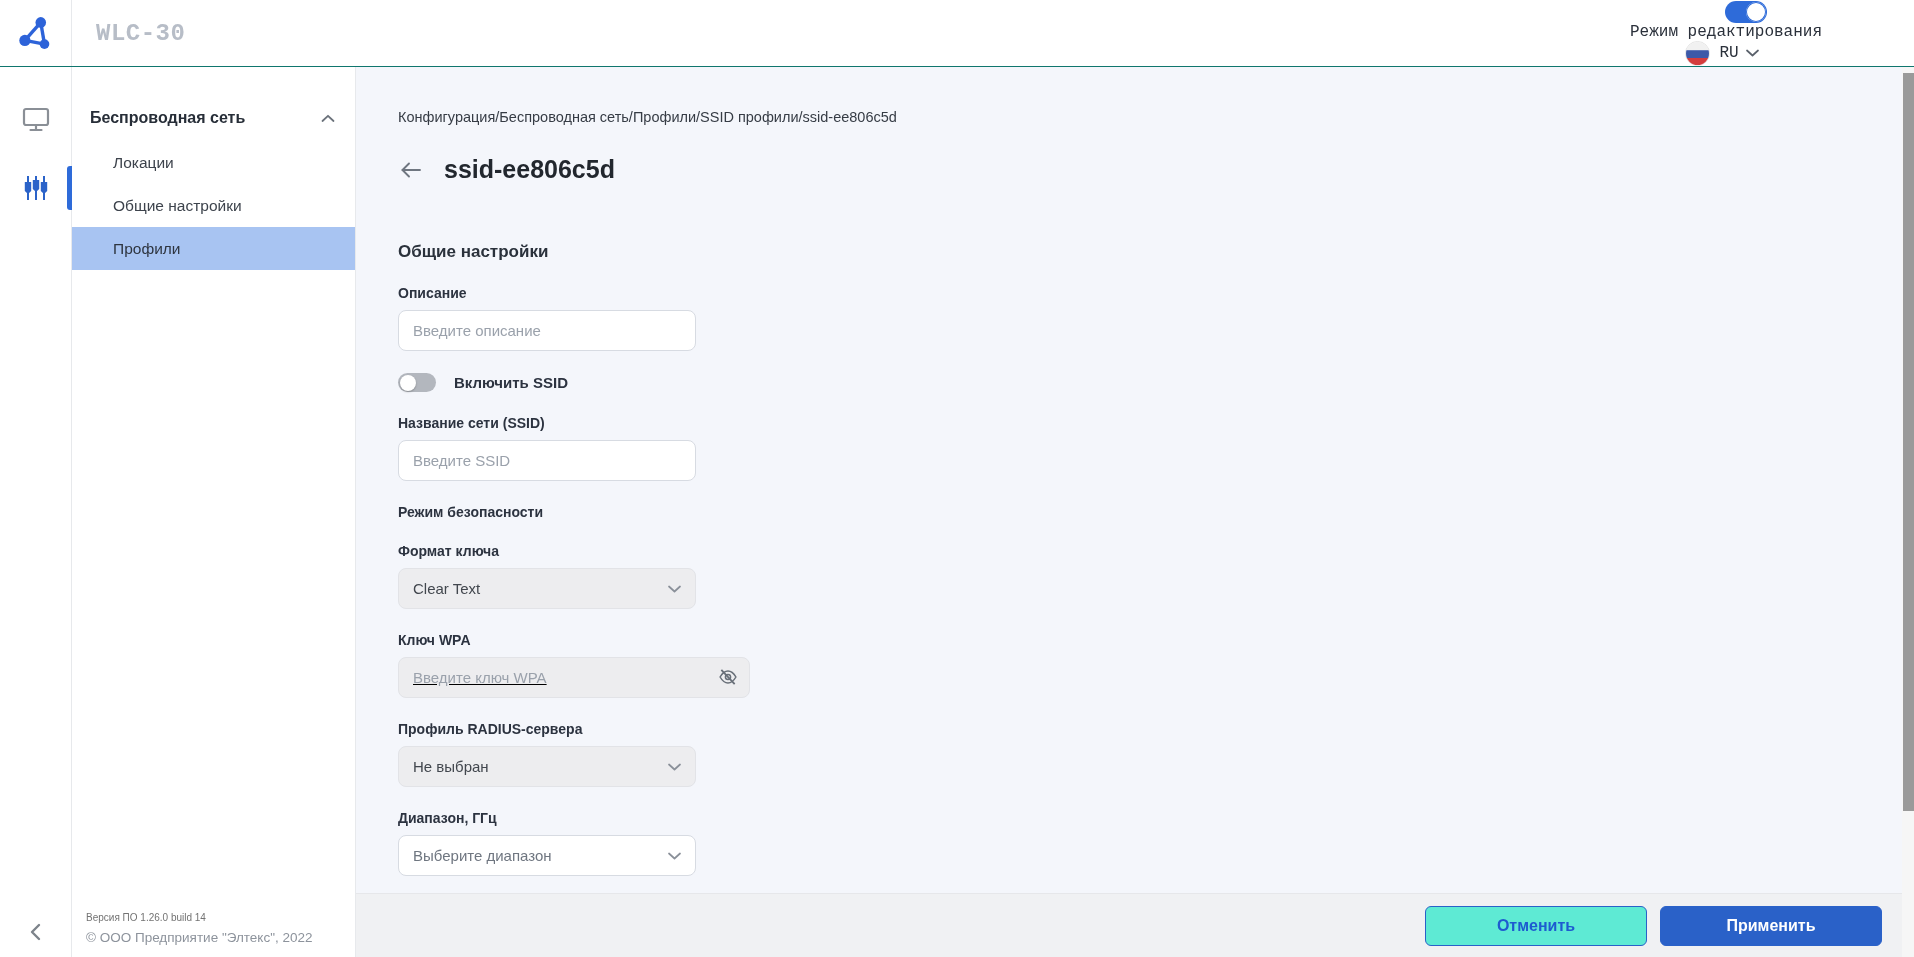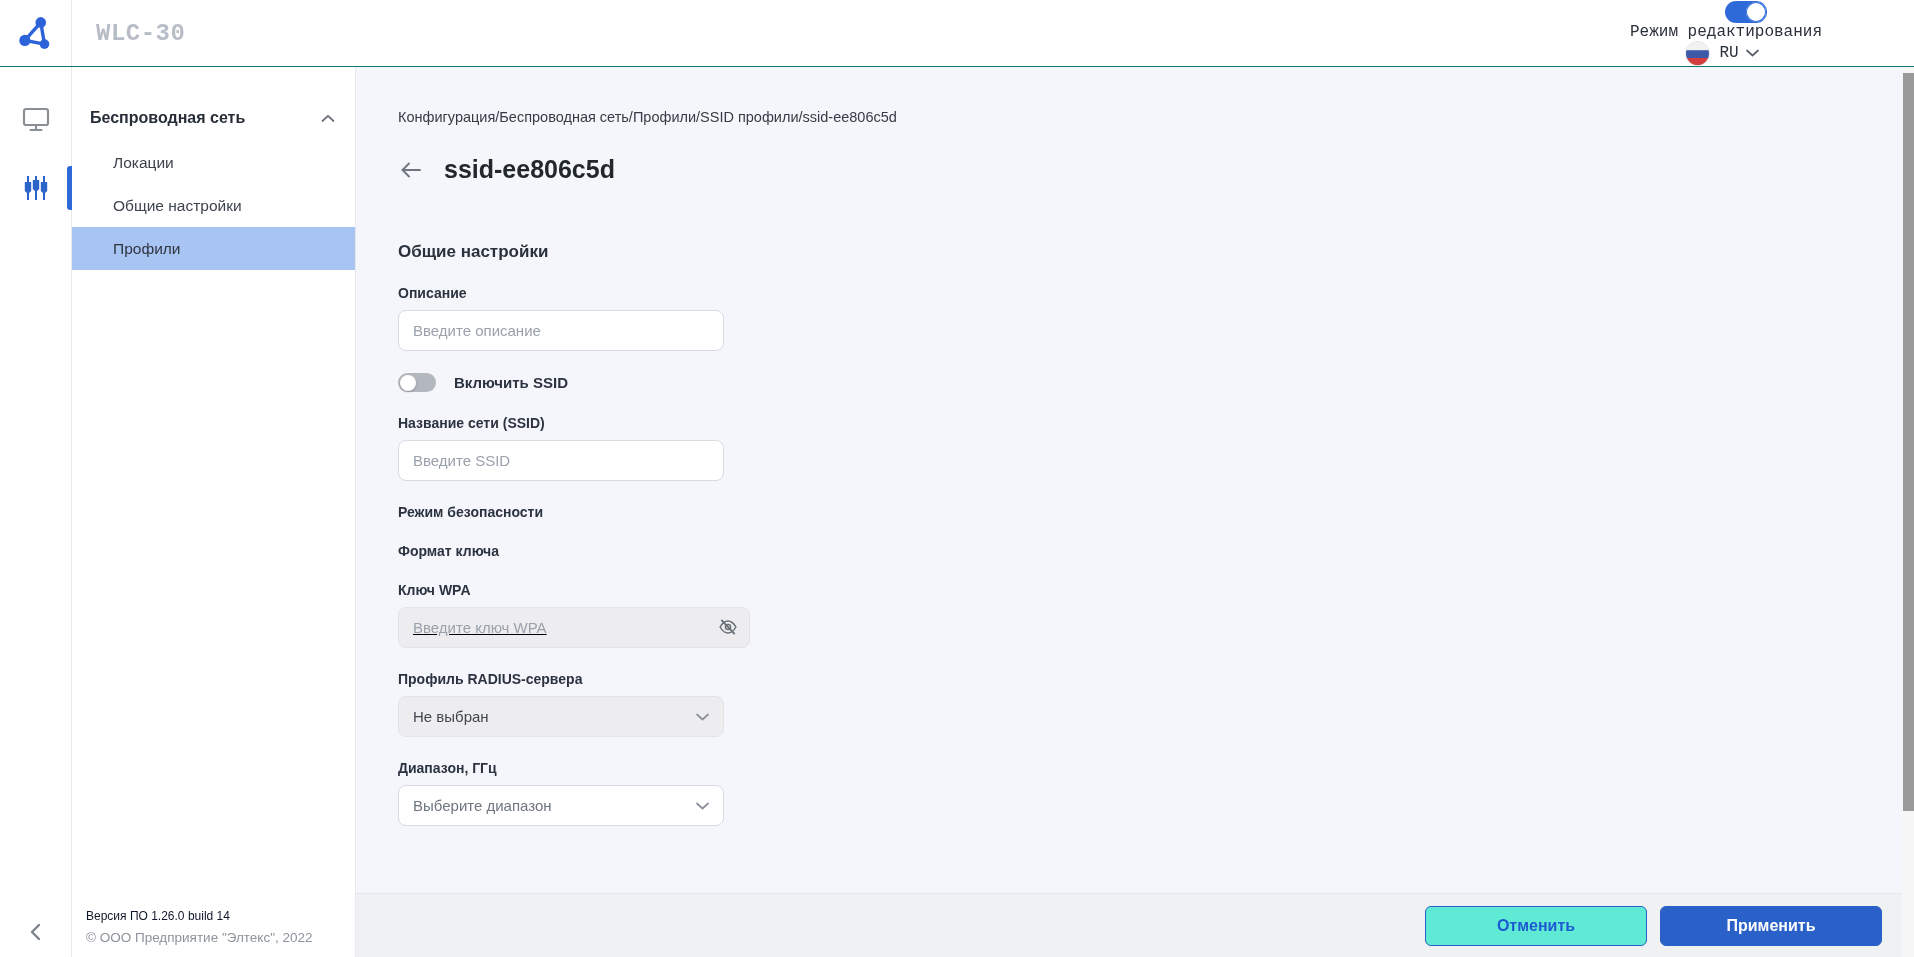--- a/index.html
+++ b/index.html
@@ -40,36 +40,36 @@
 
   .sidenav { width:284px; flex:0 0 284px; background:#fff; border-right:1px solid #e7e9ec;
     position:relative; }
   .nav-header { margin:42px 20px 14px 18px; display:flex; align-items:center;
     justify-content:space-between; cursor:pointer; }
   .nav-header-label { font-size:16px; font-weight:700; color:#272e38; }
   .nav-item { height:43px; display:flex; align-items:center; padding-left:41px;
     font-size:15.5px; color:#3d434c; cursor:pointer; }
   .nav-item.selected { background:#a8c4f2; color:#2e3540; }
   .nav-footer { position:absolute; left:14px; bottom:12px; }
-  .version-link { font-size:12px; color:#0f172a; text-decoration:none; display:block; cursor:pointer; }
+  .version-link { font-size:10px; color:#737373; text-decoration:none; display:block; cursor:pointer; }
   .copyright { font-size:13.5px; color:#8d939c; margin-top:7px; }
 
   
   .main { flex:1; position:relative; background:#f4f6fb; overflow:hidden;
     padding:42px 0 16px 42px; }
   .breadcrumb { font-size:14.5px; color:#363c45; cursor:pointer; }
   .title-row { display:flex; align-items:center; margin-top:30px; }
   .back-btn { width:26px; height:26px; display:flex; align-items:center; justify-content:center; cursor:pointer; }
   .page-title { margin-left:20px; font-size:25px; font-weight:700; color:#22272e; }
   .section-title { margin-top:58px; font-size:17px; font-weight:700; color:#2a313b; }
 
   .form { width:300px; }
   .field { margin-top:23px; }
   .field-label { display:block; font-size:14px; font-weight:700; color:#2c3340; margin-bottom:9px; }
-  .control { width:326px; height:41px; border:1px solid #d7dbe2; border-radius:8px; background:#fff;
+  .control { width:298px; height:41px; border:1px solid #d7dbe2; border-radius:8px; background:#fff;
     font-family:"Liberation Sans", sans-serif; font-size:15px; color:#3a4047; padding:0 14px;
     display:flex; align-items:center; position:relative; }
   input.control { outline:none; }
   input.control::placeholder { color:#9aa1ab; }
   .select-box { cursor:pointer; justify-content:space-between; }
   .select-box .sel-text { color:#3a4047; }
   .select-box .sel-text.placeholder { color:#6f7680; }
   .control.disabled { background:#ededef; border-color:#e2e3e7; cursor:default; }
   .control.disabled .sel-text { color:#42474e; }
   input.control:disabled { background:#ededef; border-color:#e2e3e7; color:#42474e; }
@@ -264,20 +264,28 @@
           <label class="field-label">Название сети (SSID)</label>
           <input class="control" type="text" placeholder="Введите SSID" style="">
         </div>
 
         <div class="field">
           <label class="field-label">Режим безопасности</label>
         </div>
 
         <div class="field">
           <label class="field-label">Формат ключа</label>
+          <div class="control select-box disabled">
+            <span class="sel-text">Clear Text</span>
+            <span>
+              <svg width="13" height="8" viewBox="0 0 13 8">
+                <polyline points="1,1.5 6.5,6.5 12,1.5" fill="none" stroke="#8a9099" stroke-width="1.7" stroke-linecap="round" stroke-linejoin="round"></polyline>
+              </svg>
+            </span>
+          </div>
         </div>
 
         <div class="field">
           <label class="field-label">Ключ WPA</label>
           <div class="input-wrap">
             <input class="control" type="text" disabled="" placeholder="Введите ключ WPA" style="">
             <span class="eye-btn">
               <svg width="20" height="20" viewBox="0 0 24 24">
                 <path d="M2.5 12 C5.5 6.8 9 4.8 12 4.8 C15 4.8 18.5 6.8 21.5 12 C18.5 17.2 15 19.2 12 19.2 C9 19.2 5.5 17.2 2.5 12 Z" fill="none" stroke="#686f78" stroke-width="1.8"></path>
                 <circle cx="12" cy="12" r="3.1" fill="none" stroke="#686f78" stroke-width="1.8"></circle>

